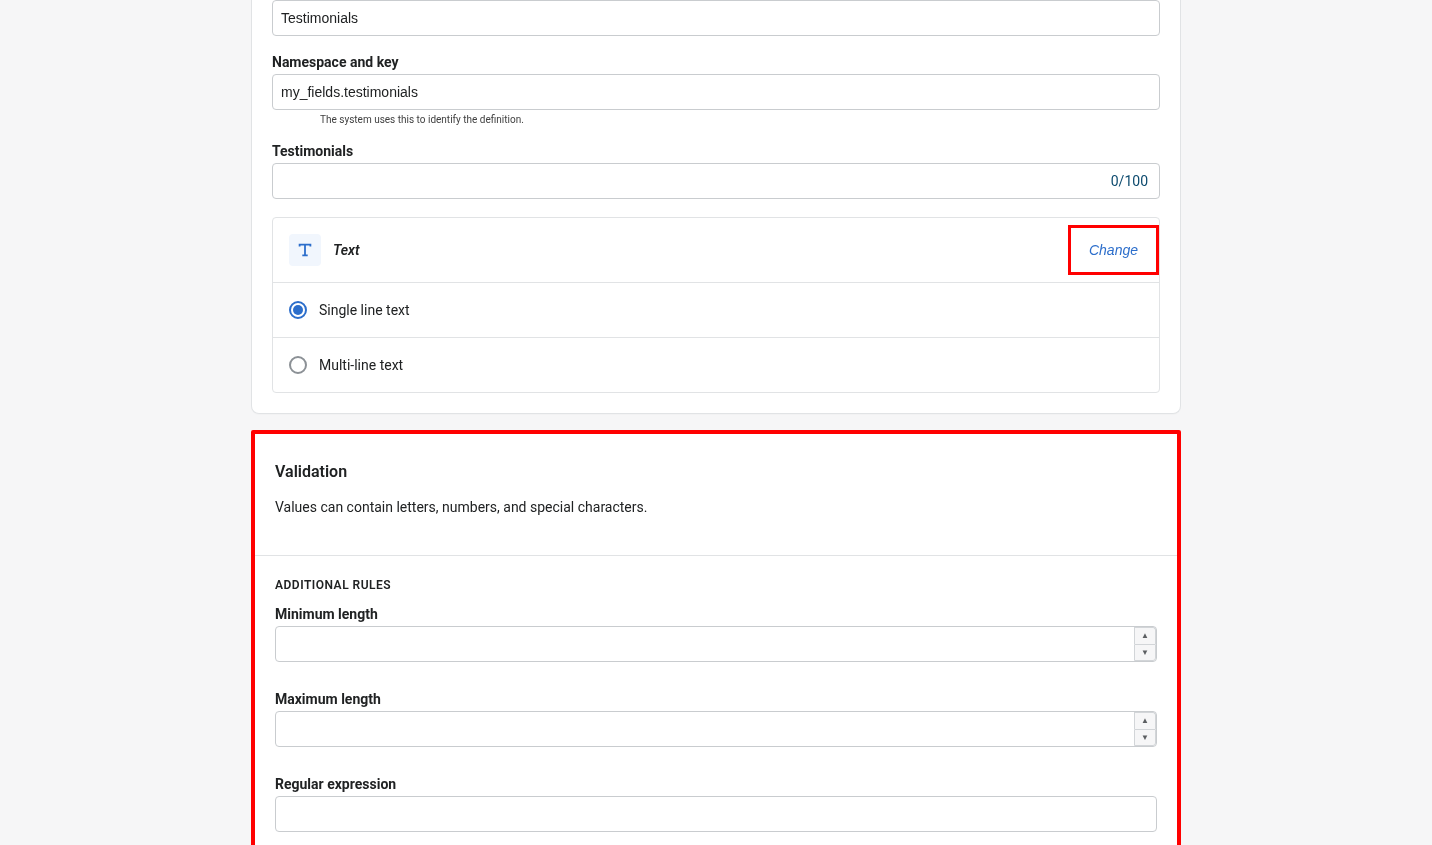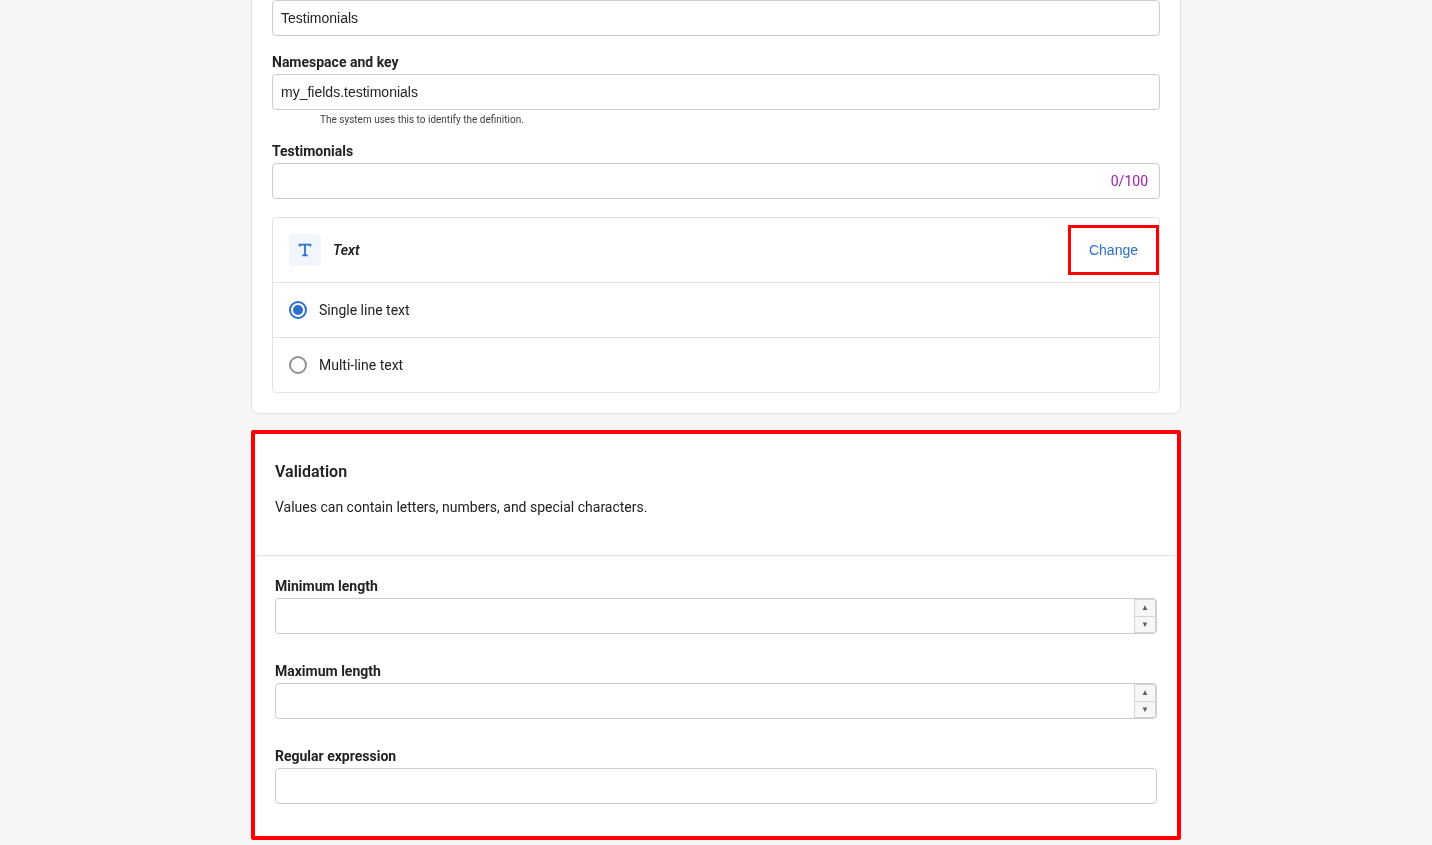--- a/index.html
+++ b/index.html
@@ -53,21 +53,21 @@
       color: #404040;
       margin-top: 4px;
       margin-left: 48px;
     }
     .input-wrap { position: relative; }
     .char-counter {
       position: absolute;
       right: 12px;
       top: 50%;
       transform: translateY(-50%);
-      color: #a21caf;
+      color: #0c4a6e;
       font-size: 14px;
       pointer-events: none;
     }
     .type-card {
       border: 1px solid #e1e3e5;
       border-radius: 4px;
       overflow: hidden;
     }
     .type-header {
       display: flex;
@@ -104,20 +104,21 @@
       display: flex;
       align-items: center;
     }
     .change-link {
       color: #2c6ecb;
       font-size: 14px;
       cursor: pointer;
       background: none;
       border: none;
       padding: 0;
+      font-style: italic;
     }
     .radio-row {
       display: flex;
       align-items: center;
       padding: 18px 16px;
       border-bottom: 1px solid #e1e3e5;
       gap: 12px;
       cursor: pointer;
     }
     .radio-row:last-child { border-bottom: none; gap: 12px; }
@@ -261,20 +262,21 @@
     </div>
 
   </div>
 
   <div class="validation-card">
     <div class="validation-top">
       <div class="section-title">Validation</div>
       <div class="section-desc">Values can contain letters, numbers, and special characters.</div>
     </div>
     <div class="validation-body">
+      <div class="subheading">ADDITIONAL RULES</div>
 
       <div class="vgroup">
         <label class="field-label">Minimum length</label>
         <div class="number-input-wrap">
           <input type="text" class="number-input" value="" style="">
           <div class="stepper">
             <button class="step-btn">▲</button>
             <button class="step-btn">▼</button>
           </div>
         </div>

